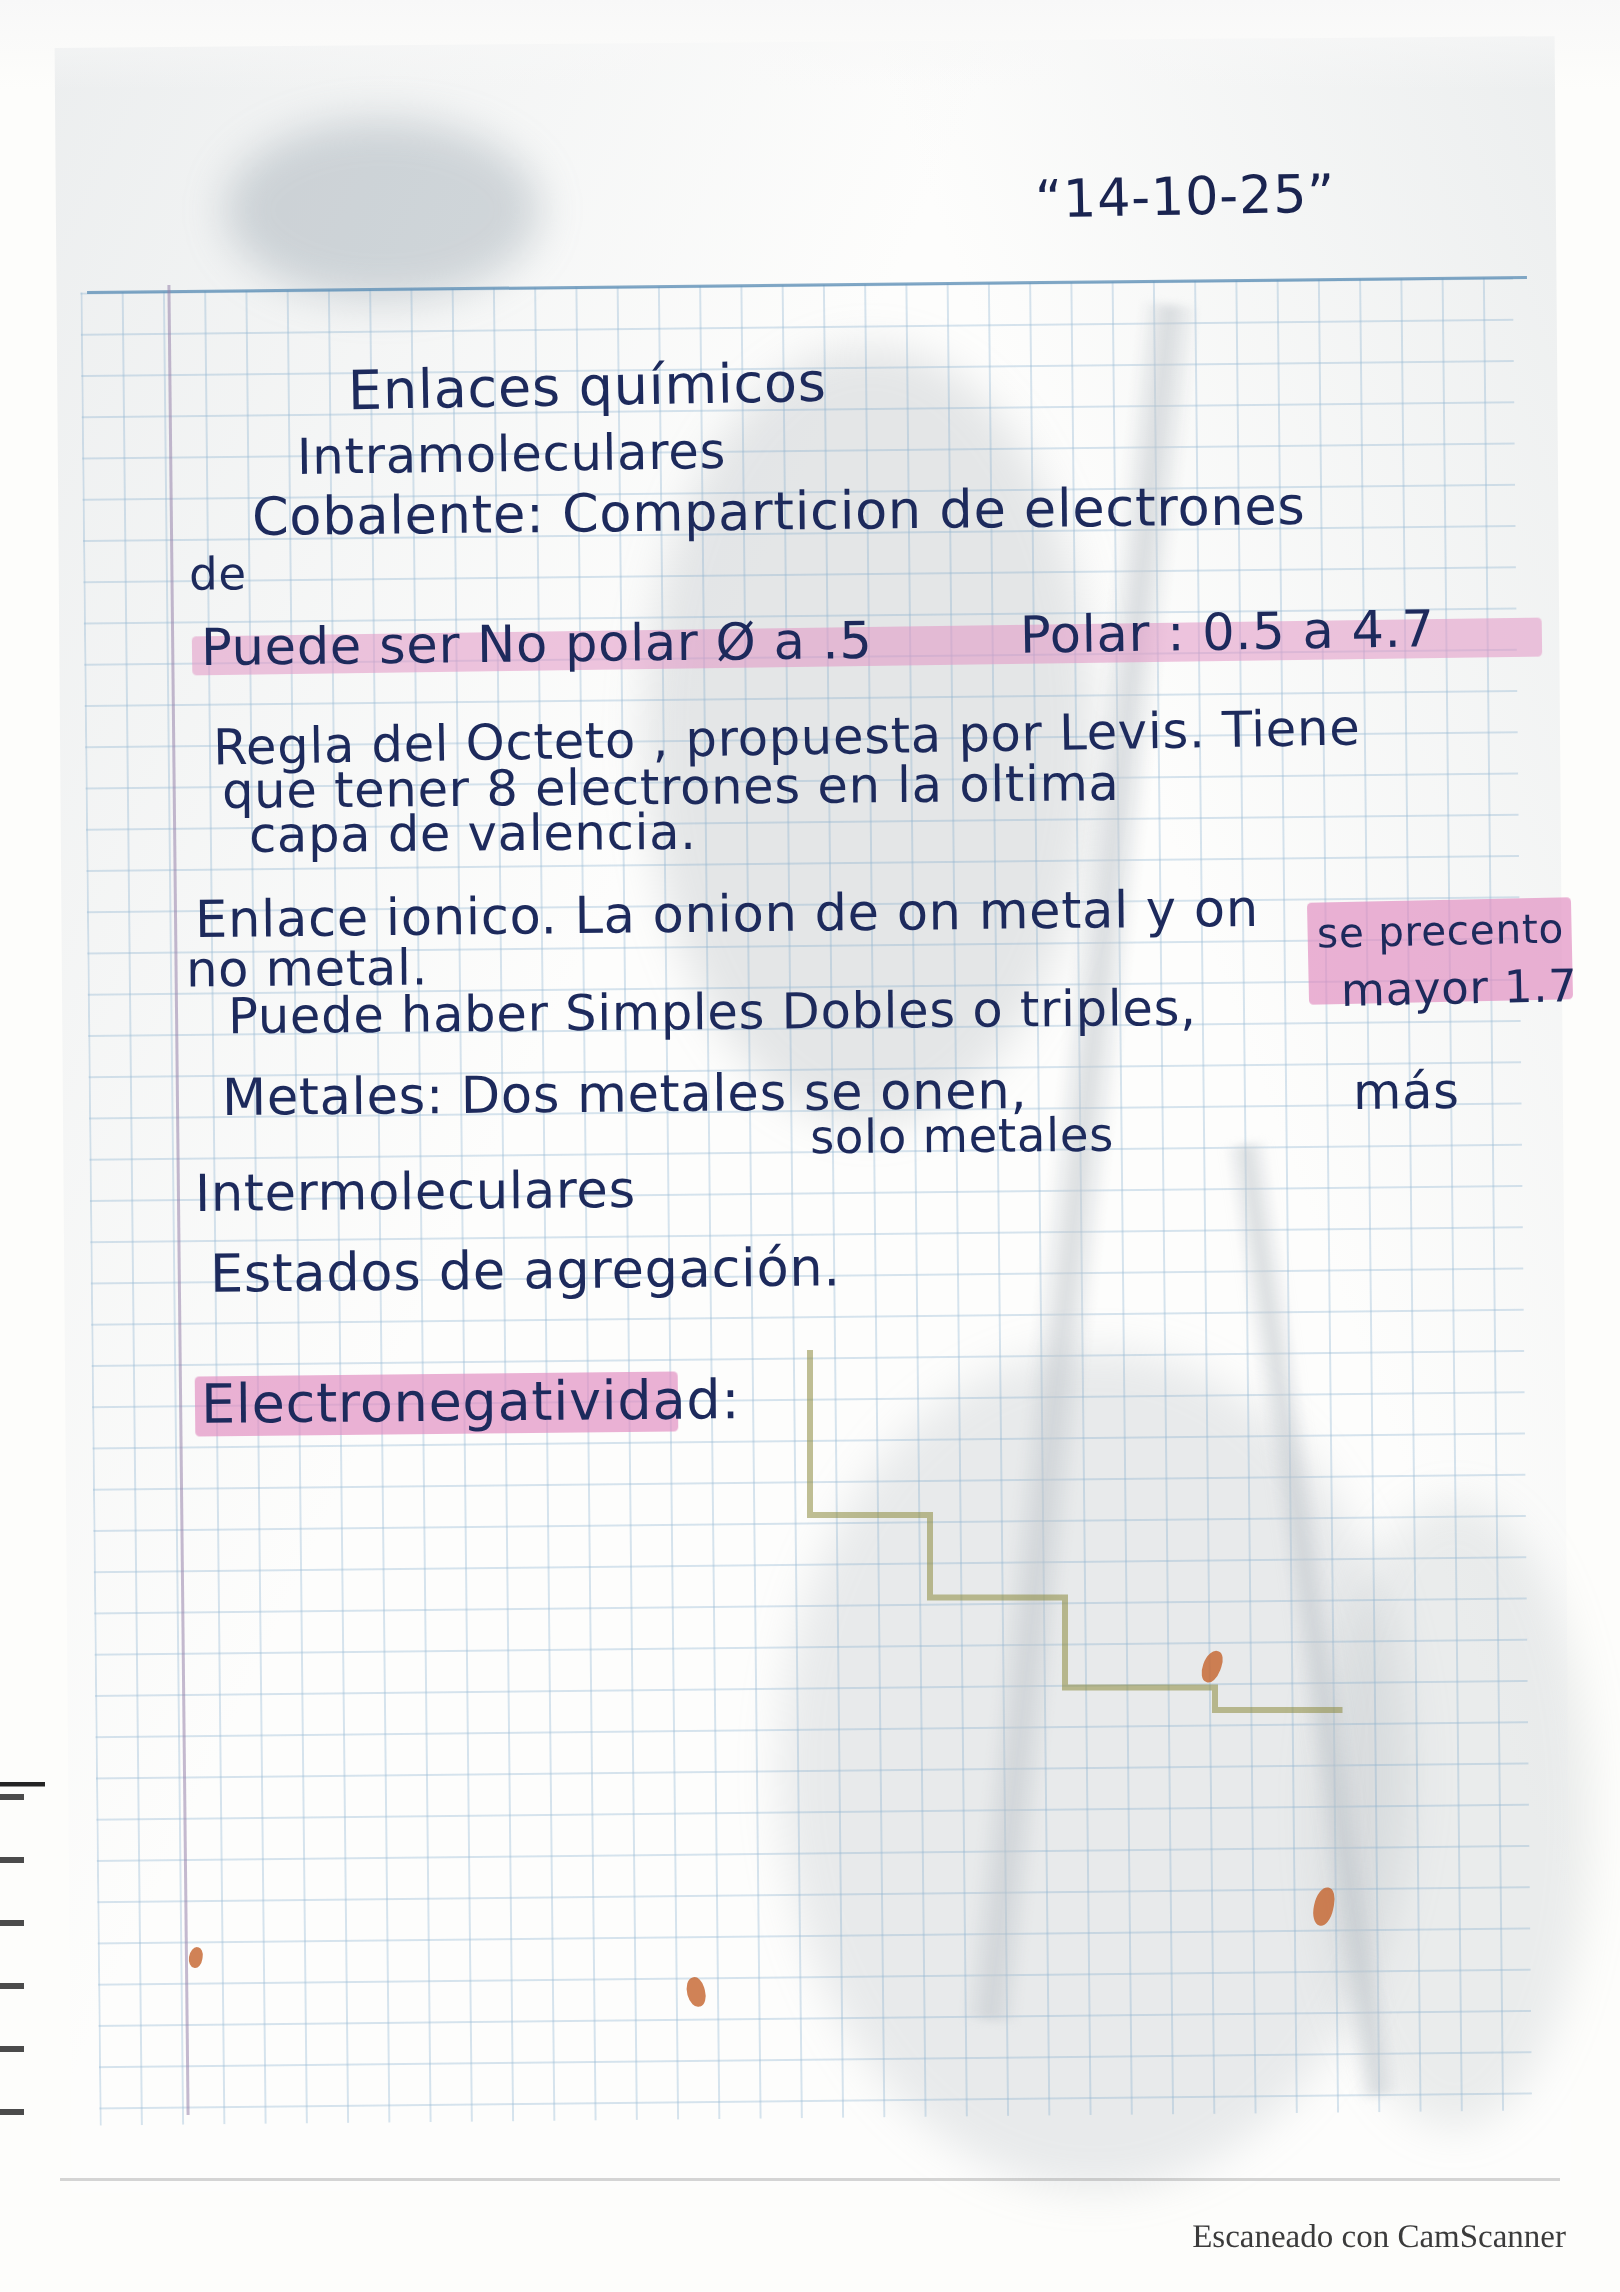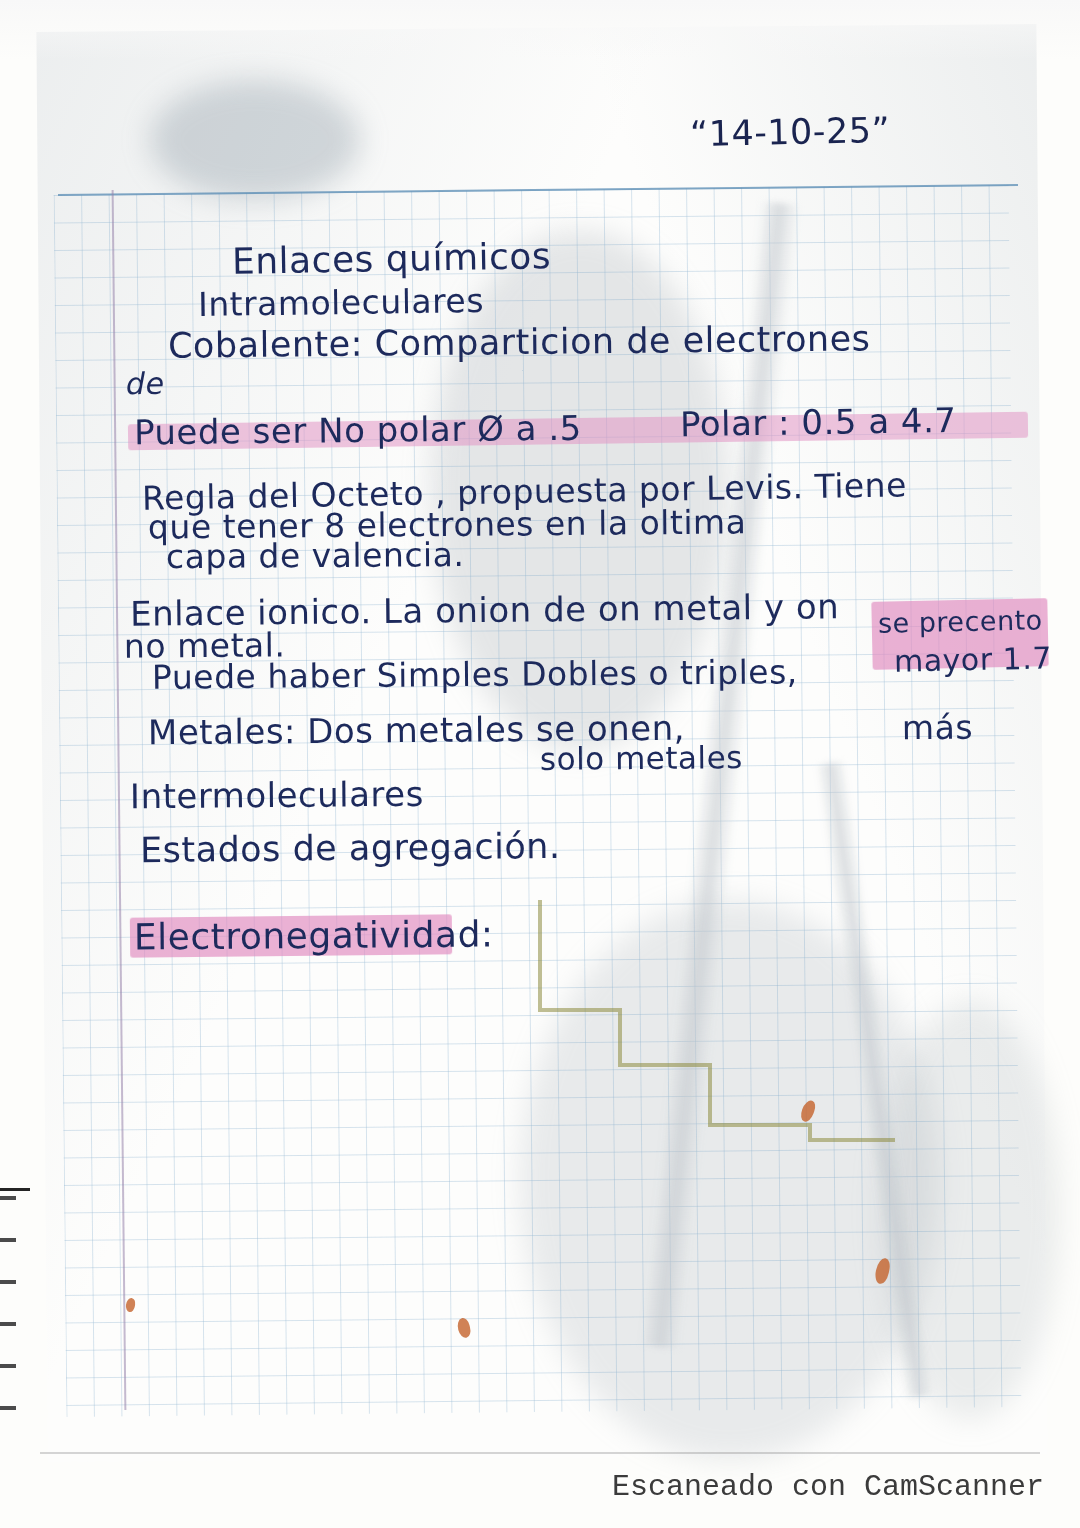--- a/index.html
+++ b/index.html
@@ -146,23 +146,23 @@
   #date-text {
     font-size: 35px;
     transform: rotate(-1.2deg);
   }
 
   
   #camscanner-footer {
     position: absolute;
     right: 36px;
     bottom: 24px;
-    font-size: 30px;
+    font-size: 22px;
     color: #3b3b3b;
-    font-family: Liberation Mono, monospace;
+    font-family: Liberation Serif, serif;
   }
 
   
   .edge-tick {
     position: absolute;
     left: 0;
     width: 16px;
     height: 4px;
     background: #2b2b2b;
     opacity: 0.85;
@@ -216,21 +216,21 @@
 
   <div class="hw ink-dark" id="date-text" style="left:690px; top:112px;">“14-10-25”</div>
 
   <div class="hl" style="left:128px; top:418px; width:900px; height:26px; transform:rotate(-0.8deg);"></div>
   <div class="hl hl-strong" style="left:872px; top:600px; width:176px; height:68px; transform:rotate(-1.2deg);"></div>
   <div class="hl hl-strong" style="left:130px; top:916px; width:322px; height:40px; transform:rotate(-0.6deg);"></div>
 
   <div class="hw" style="left:232px; top:238px; font-size:36px; transform:rotate(-1.0deg);">Enlaces químicos</div>
   <div class="hw" style="left:198px; top:283px; font-size:33px; transform:rotate(-0.8deg);">Intramoleculares</div>
   <div class="hw" style="left:168px; top:322px; font-size:35px; transform:rotate(-0.6deg);">Cobalente: Comparticion  de  electrones</div>
-  <div class="hw" style="left:126px; top:366px; font-size:30px; transform:rotate(-0.5deg);font-style:italic;">de</div>
+  <div class="hw" style="left:126px; top:366px; font-size:30px; transform:rotate(-0.5deg);">de</div>
   <div class="hw" style="left:134px; top:410px; font-size:34px; transform:rotate(-0.6deg);">Puede  ser  No polar Ø a  .5</div>
   <div class="hw" style="left:680px; top:402px; font-size:34px; transform:rotate(-0.9deg);">Polar : 0.5  a  4.7</div>
   <div class="hw" style="left:142px; top:472px; font-size:33px; transform:rotate(-1.0deg);">Regla del Octeto , propuesta por Levis. Tiene</div>
   <div class="hw" style="left:148px; top:505px; font-size:33px; transform:rotate(-0.5deg);">que  tener 8 electrones  en  la  oltima</div>
   <div class="hw" style="left:166px; top:536px; font-size:33px; transform:rotate(-0.4deg);">capa  de  valencia.</div>
   <div class="hw" style="left:130px; top:590px; font-size:34px; transform:rotate(-0.6deg);">Enlace ionico. La  onion de  on  metal   y  on</div>
   <div class="hw" style="left:124px; top:626px; font-size:33px; transform:rotate(-0.5deg);">no  metal.</div>
   <div class="hw" style="left:152px; top:655px; font-size:33px; transform:rotate(-0.5deg);">Puede  haber  Simples  Dobles  o  triples,</div>
   <div class="hw" style="left:878px; top:606px; font-size:27px; transform:rotate(-1.2deg);">se precento</div>
   <div class="hw" style="left:894px; top:642px; font-size:30px; transform:rotate(-1.2deg);">mayor 1.7</div>

